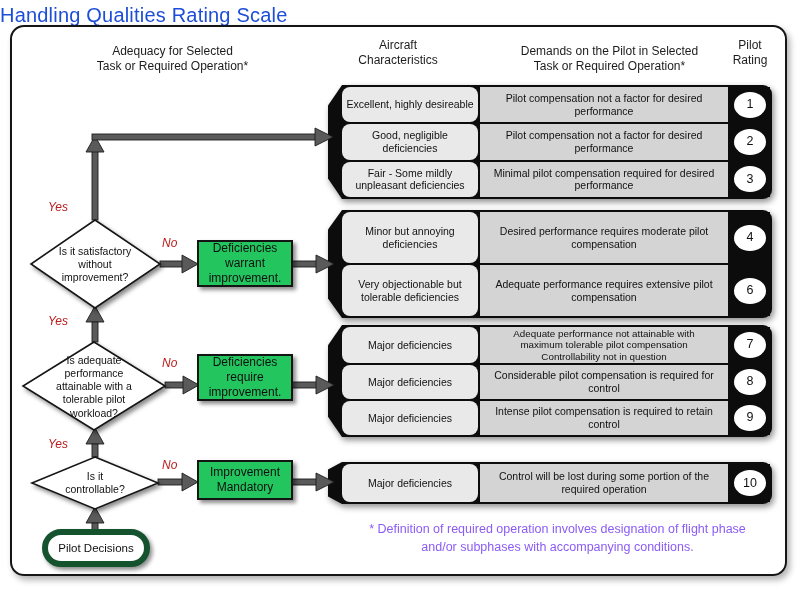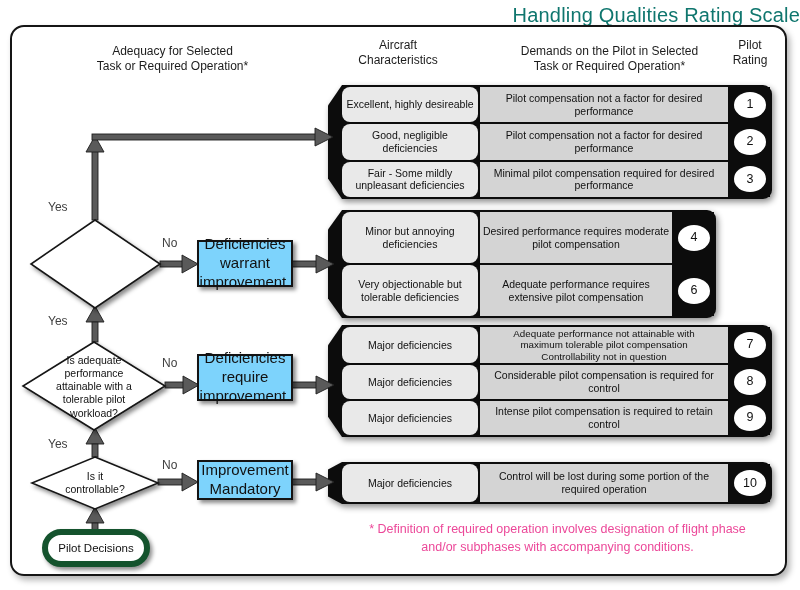--- a/index.html
+++ b/index.html
@@ -4,22 +4,22 @@
 <style>
   html,body{margin:0;padding:0;background:#fff;}
   .canvas{
     position:relative;width:800px;height:590px;background:#fff;overflow:hidden;
     font-family:"Liberation Sans",sans-serif;color:#111;
   }
   .txt{white-space:pre-line;}
   .abs{position:absolute;}
 
   .page-title{
-    left:0;top:4px;width:800px;text-align:right;
-    font-size:20px;letter-spacing:.2px;color:#0f766e;
+    left:0;top:4px;width:800px;text-align:left;
+    font-size:20px;letter-spacing:.2px;color:#1d4ed8;
   }
   .outer-box{
     left:10px;top:25px;width:773px;height:547px;
     border:2.5px solid #151515;border-radius:14px;background:transparent;
     box-shadow:3px 4px 6px rgba(0,0,0,.3);
   }
   .col-header{font-size:12px;text-align:center;line-height:1.25;color:#1c1c1c;}
 
   
   .group-wrap{filter:drop-shadow(2px 3px 3px rgba(0,0,0,.45));}
@@ -37,34 +37,34 @@
   .cell-char{width:136px;background:var(--cell-light,#e9e9e9);font-size:10.5px;padding:1px 3px;box-sizing:border-box;border-radius:8px;}
   .cell-dem{flex:1;background:var(--cell-mid,#d4d4d4);font-size:10.5px;padding:1px 0;box-sizing:border-box;}
   .cell-dem.small{font-size:9.8px;line-height:1.15;}
   .cell-rate{width:40px;background:var(--band-black,#0c0c0c);}
   .rate-oval{
     width:32px;height:26px;border-radius:50%;background:#fff;
     display:flex;align-items:center;justify-content:center;font-size:12.5px;color:#111;
   }
 
   
-  .fc-label{font-size:12px;color:#404040;}
+  .fc-label{font-size:12px;color:#b91c1c;font-style:italic;}
   .diamond-txt{font-size:10.5px;text-align:center;line-height:1.25;}
   .fc-box{
-    background:#7dd3fc;border:2px solid #141414;box-shadow:2.5px 3px 4px rgba(0,0,0,.45);
+    background:#22c55e;border:2px solid #141414;box-shadow:2.5px 3px 4px rgba(0,0,0,.45);
     display:flex;align-items:center;justify-content:center;text-align:center;
-    font-size:15px;line-height:1.25;box-sizing:border-box;
+    font-size:12px;line-height:1.25;box-sizing:border-box;
   }
   .fc-pill{
     background:#fff;border:6px solid #14532d;border-radius:19px;
     box-shadow:2.5px 3px 4px rgba(0,0,0,.45);
     display:flex;align-items:center;justify-content:center;
     font-size:11.5px;box-sizing:border-box;
   }
-  .footnote{font-size:12.5px;text-align:center;line-height:1.4;color:#ec4899;}
+  .footnote{font-size:12.5px;text-align:center;line-height:1.4;color:#8b5cf6;}
   svg{position:absolute;left:0;top:0;}
 </style>
 </head>
 <body>
 
 <div class="canvas">
 
   <div class="abs page-title txt">Handling Qualities Rating Scale</div>
 
   <div class="abs outer-box"></div>
@@ -97,21 +97,21 @@
       <div class="grow">
         <div class="cell cell-char txt">Fair - Some mildly unpleasant deficiencies</div>
         <div class="cell cell-dem txt">Minimal pilot compensation required for desired performance</div>
         <div class="cell cell-rate">
             <div class="rate-oval">3</div>
           </div>
       </div>
     </div>
   </div>
 
-  <div class="abs group-wrap" style="left:328px;top:210px;width:388px;height:108px;">
+  <div class="abs group-wrap" style="left:328px;top:210px;width:444px;height:108px;">
     <div class="group">
       <div class="grow">
         <div class="cell cell-char txt">Minor but annoying deficiencies</div>
         <div class="cell cell-dem txt">Desired performance requires moderate pilot compensation</div>
         <div class="cell cell-rate">
             <div class="rate-oval">4</div>
           </div>
       </div>
       <div class="grow">
         <div class="cell cell-char txt">Very objectionable but tolerable deficiencies</div>
@@ -196,20 +196,23 @@
       <rect x="292" y="479" width="26" height="6"></rect>
         <polygon points="334,482 316,473 316,491"></polygon>
     </g>
     <g fill="#ffffff" stroke="#141414" stroke-width="1.6" filter="url(#ds)">
       <polygon points="95,220 160,264 95,308 31,264"></polygon>
       <polygon points="94,342 165,386 94,430 23,386"></polygon>
       <polygon points="95,457 158,483 95,509 32,483"></polygon>
     </g>
   </svg>
 
+  <div class="abs diamond-txt txt" style="left:35px;top:245px;width:120px;">Is it satisfactory
+without
+improvement?</div>
   <div class="abs diamond-txt txt" style="left:39px;top:354px;width:110px;">Is adequate
 performance
 attainable with a
 tolerable pilot
 workload?</div>
   <div class="abs diamond-txt txt" style="left:45px;top:470px;width:100px;">Is it
 controllable?</div>
 
   <div class="abs fc-label" style="left:48px;top:200px;">Yes</div>
   <div class="abs fc-label" style="left:48px;top:314px;">Yes</div>

